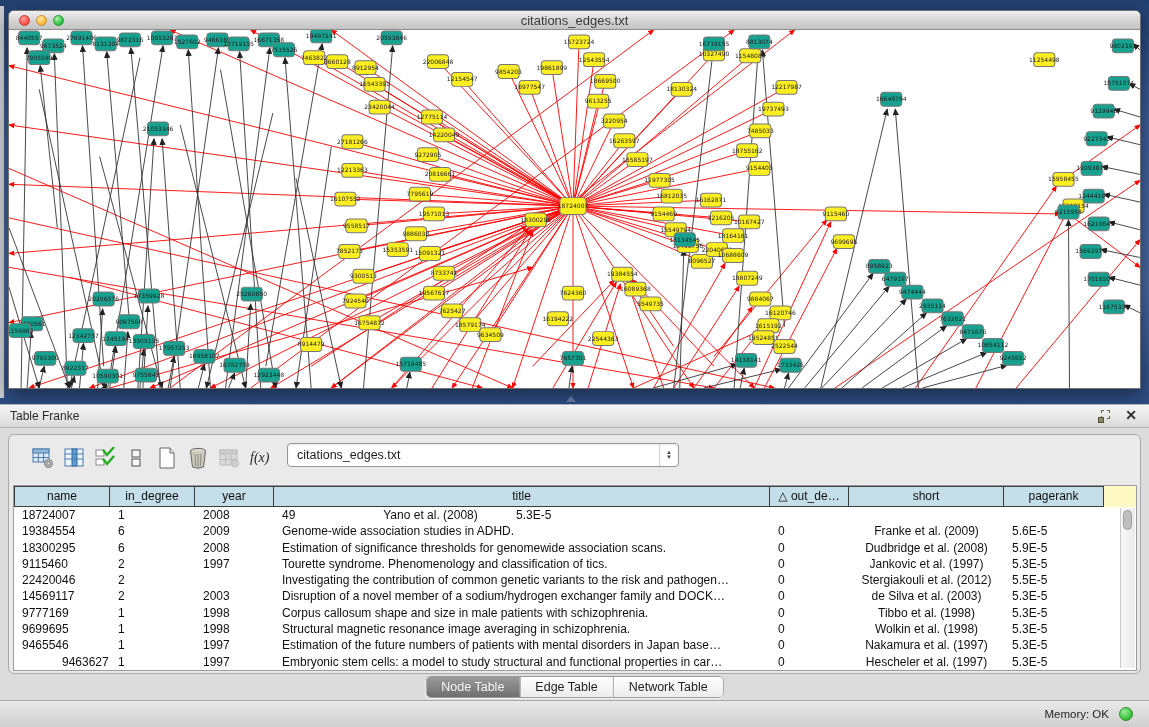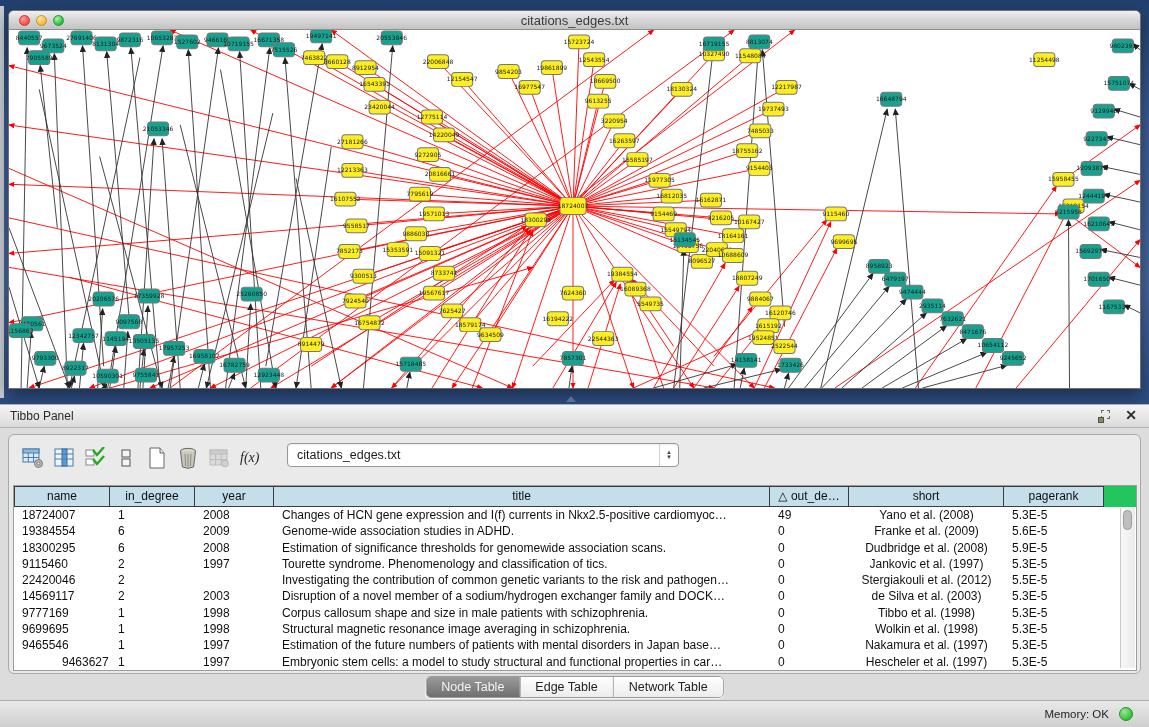--- a/index.html
+++ b/index.html
@@ -42,32 +42,32 @@
   .float-ico .back { position:absolute; left:3px; top:0; width:9px; height:9px; border:1px dashed #6b6b45; }
   .float-ico .front{ position:absolute; left:0; bottom:0; width:6px; height:6px; background:#8a8a66; border:1px solid #55553a; }
   .close-x { position:absolute; right:12px; top:2px; font-size:14px; font-weight:bold; color:#2e2e2e; cursor:default; }
 
   
   .panelbody { position:absolute; left:0; top:429px; width:1149px; height:298px; background:#DCDCDC; }
   .inset { position:absolute; left:8px; top:434px; width:1133px; height:240px;
            background:#eaeaea; border:1px solid #a9a9a9; border-radius:6px; }
 
   
-  .tbar { position:absolute; left:12px; top:8px; height:30px; display:flex; align-items:center; gap:7px; }
+  .tbar { position:absolute; left:22px; top:8px; height:30px; display:flex; align-items:center; gap:7px; }
   .tico { width:24px; height:24px; display:flex; align-items:center; justify-content:center; }
   .fx { font-family:"Liberation Serif", serif; font-style:italic; font-size:14px; color:#1e1e1e; padding:0 2px; }
   .combo { position:absolute; left:278px; top:8px; width:392px; height:24px; background:#fff;
            border:1px solid #979797; border-radius:4px; box-shadow:inset 0 1px 2px rgba(0,0,0,.08); }
   .combo .cval { position:absolute; left:9px; top:4px; font-size:12.5px; color:#1c1c1c; }
   .combo .arrows { position:absolute; right:0; top:0; width:19px; height:22px; border-left:1px solid #d0d0d0;
                    display:flex; flex-direction:column; align-items:center; justify-content:center; }
   .combo .arrows span { font-size:6px; line-height:5px; color:#444; }
 
   
-  .tbl { position:absolute; left:4px; top:50px; width:1124px; height:186px; background:#22c55e;
+  .tbl { position:absolute; left:4px; top:50px; width:1124px; height:186px; background:#fef9c3;
          border:1px solid #9c9c9c; overflow:hidden; }
   .thead { display:flex; height:21px; }
   .th { background:#c4deea; border-right:1px solid #3c3c3c; border-bottom:1px solid #3c3c3c;
         border-top:1px solid #3c3c3c; font-size:12px; color:#101010; text-align:center;
         line-height:19px; overflow:hidden; white-space:nowrap; }
   .th:first-child { border-left:1px solid #3c3c3c; }
   .trow { display:flex; height:16.3px; background:#fff; }
   .td { font-size:12px; color:#101010; line-height:16px; padding:0 0 0 8px;
         overflow:hidden; white-space:nowrap; }
   .td.center { text-align:center; padding:0; }
@@ -855,21 +855,21 @@
             <text x="1097" y="282">11675334</text>
           </g>
         </g>
     </svg>
   </div>
 </div>
 
 <div class="grip"></div>
 
 <div class="panelbar">
-  <span class="ptitle">Tibbo Panel</span>
+  <span class="ptitle">Table Franke</span>
   <span class="float-ico">
       <span class="back"></span>
       <span class="front"></span>
     </span>
   <span class="close-x">✕</span>
 </div>
 
 <div class="panelbody"></div>
 
 <div class="inset">
@@ -951,21 +951,20 @@
         <div class="th" style="width: 496px;">title</div>
         <div class="th" style="width: 79px;">△ out_de…</div>
         <div class="th" style="width: 155px;">short</div>
         <div class="th" style="width: 100px;">pagerank</div>
       </div>
     <div id="tbody">
         <div class="trow">
           <div class="td" style="width: 96px;">18724007</div>
           <div class="td" style="width: 85px;">1</div>
           <div class="td" style="width: 79px;">2008</div>
-          <div class="td" style="width: 496px;">Changes of HCN gene expression and I(f) currents in Nkx2.5-positive cardiomyoc…</div>
           <div class="td" style="width: 79px;">49</div>
           <div class="td center" style="width: 155px;">Yano et al. (2008)</div>
           <div class="td" style="width: 100px;">5.3E-5</div>
         </div>
         <div class="trow">
           <div class="td" style="width: 96px;">19384554</div>
           <div class="td" style="width: 85px;">6</div>
           <div class="td" style="width: 79px;">2009</div>
           <div class="td" style="width: 496px;">Genome-wide association studies in ADHD.</div>
           <div class="td" style="width: 79px;">0</div>

